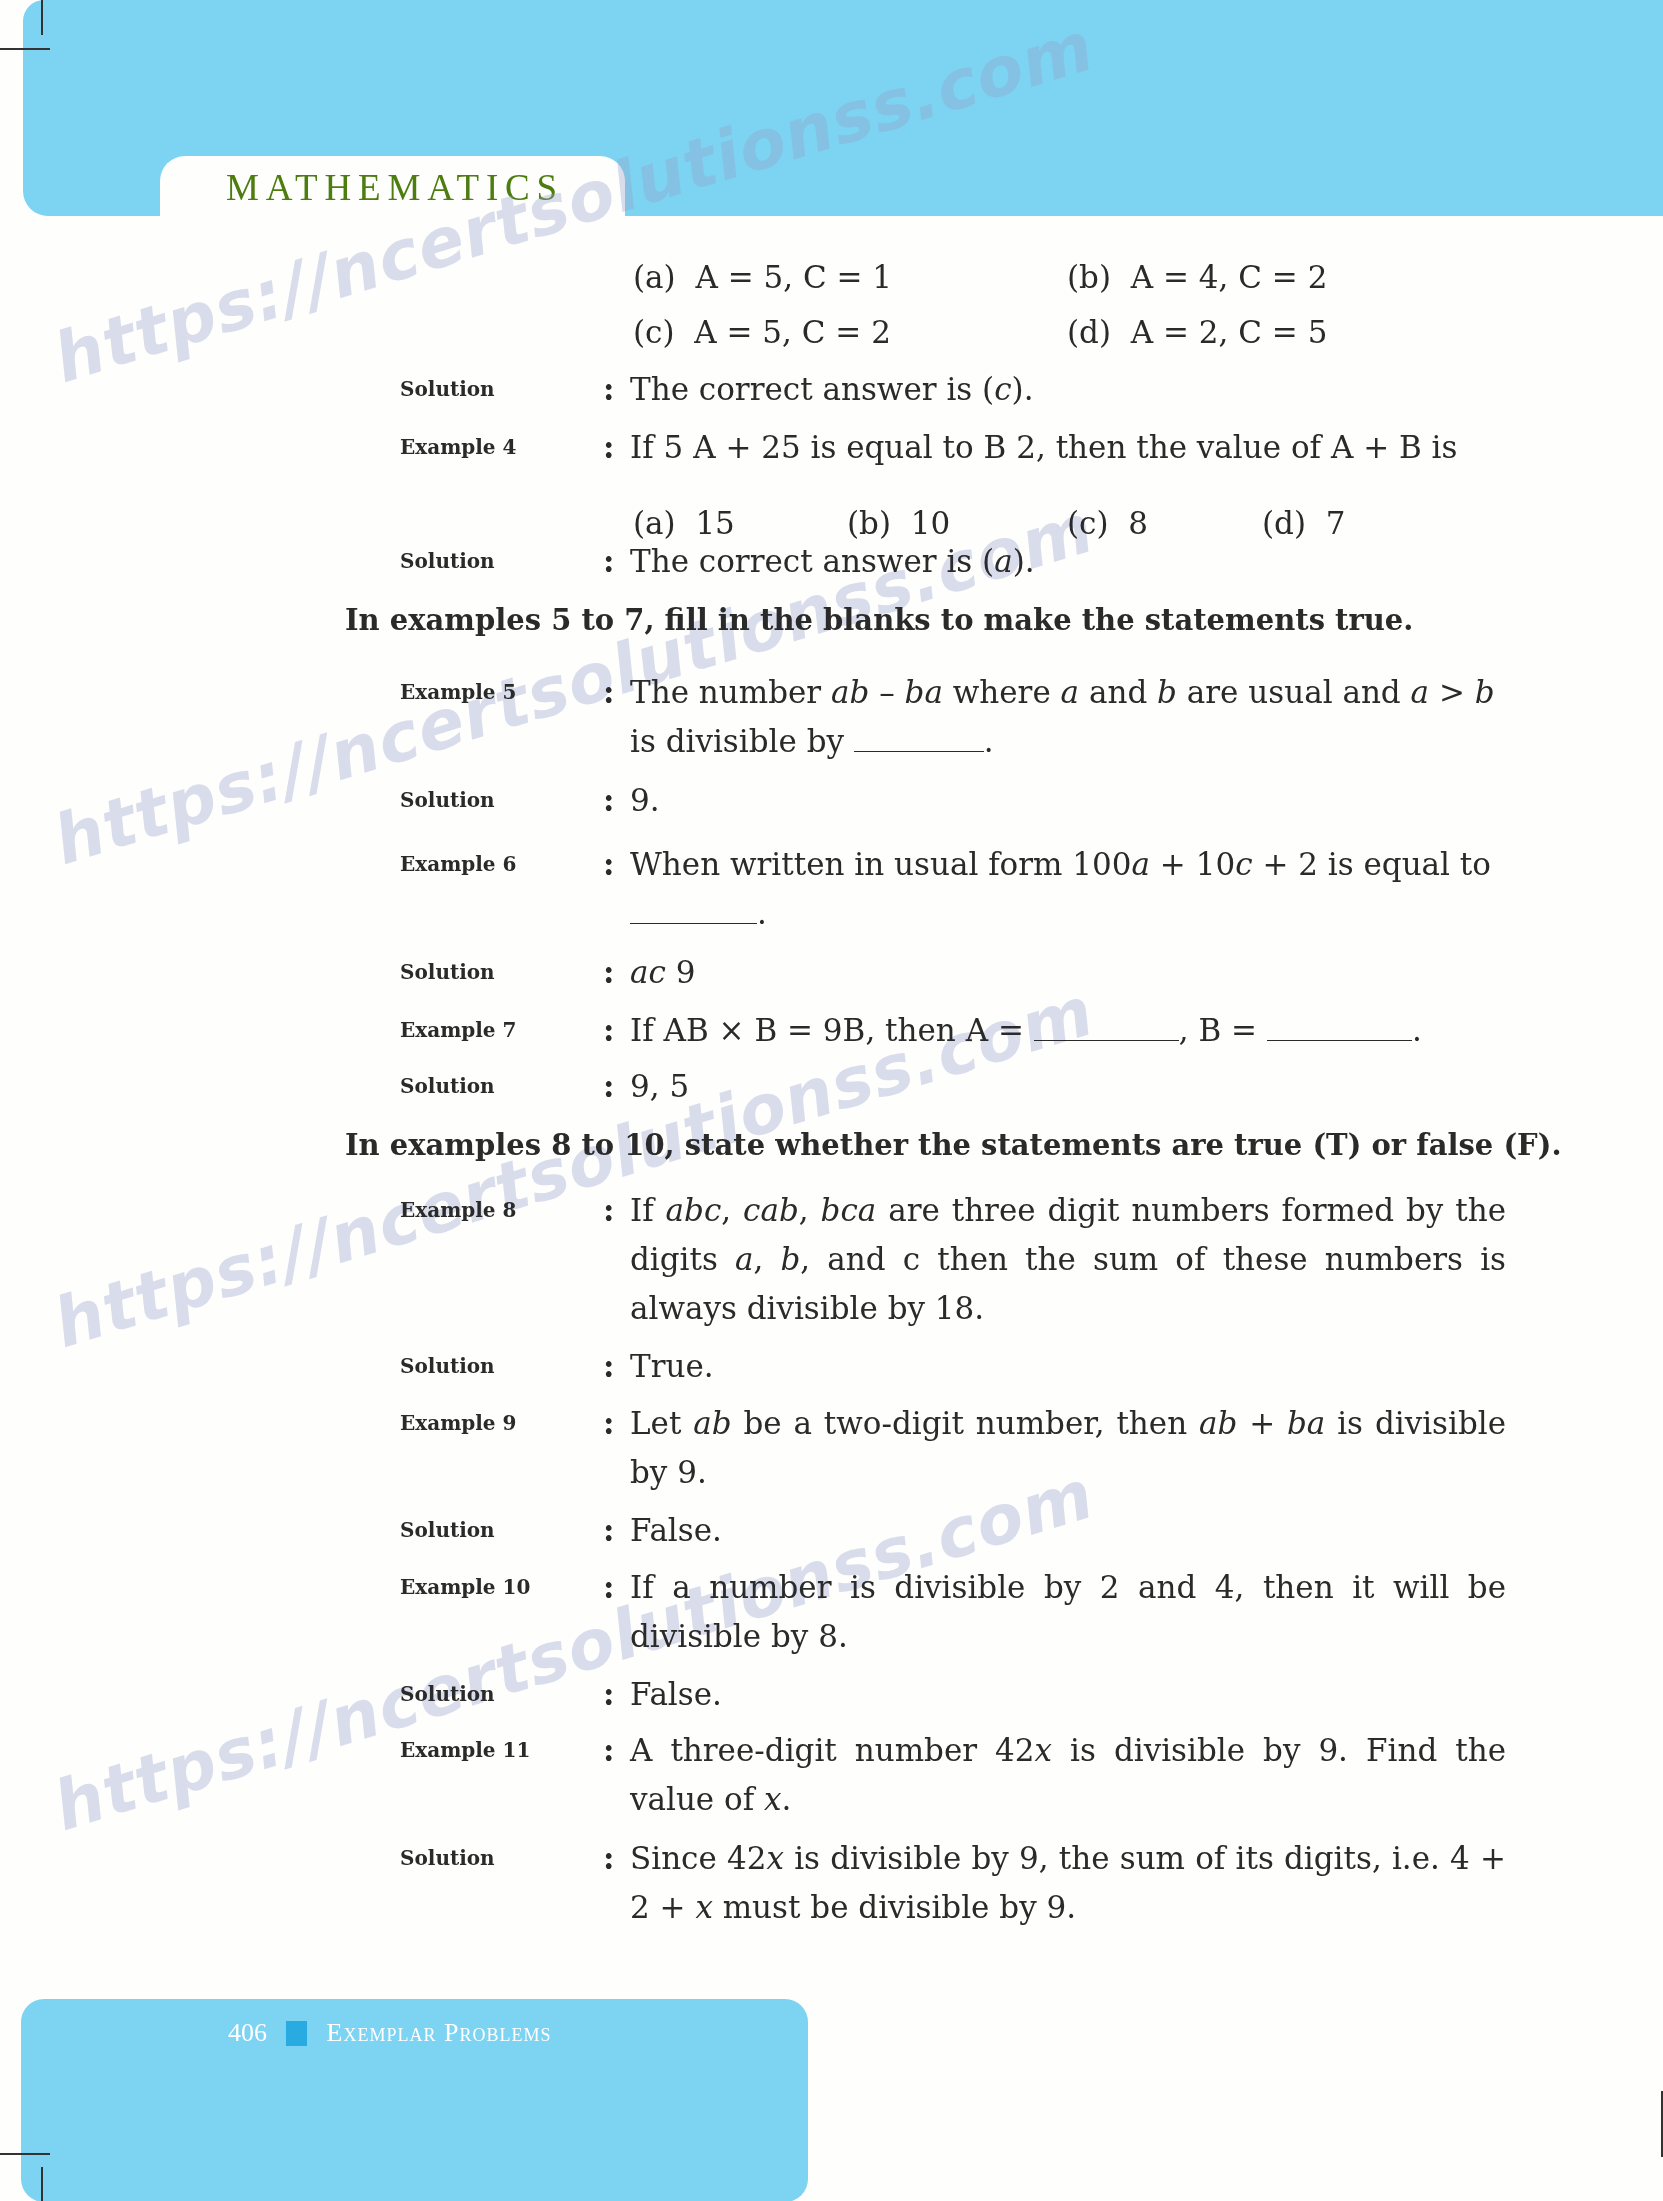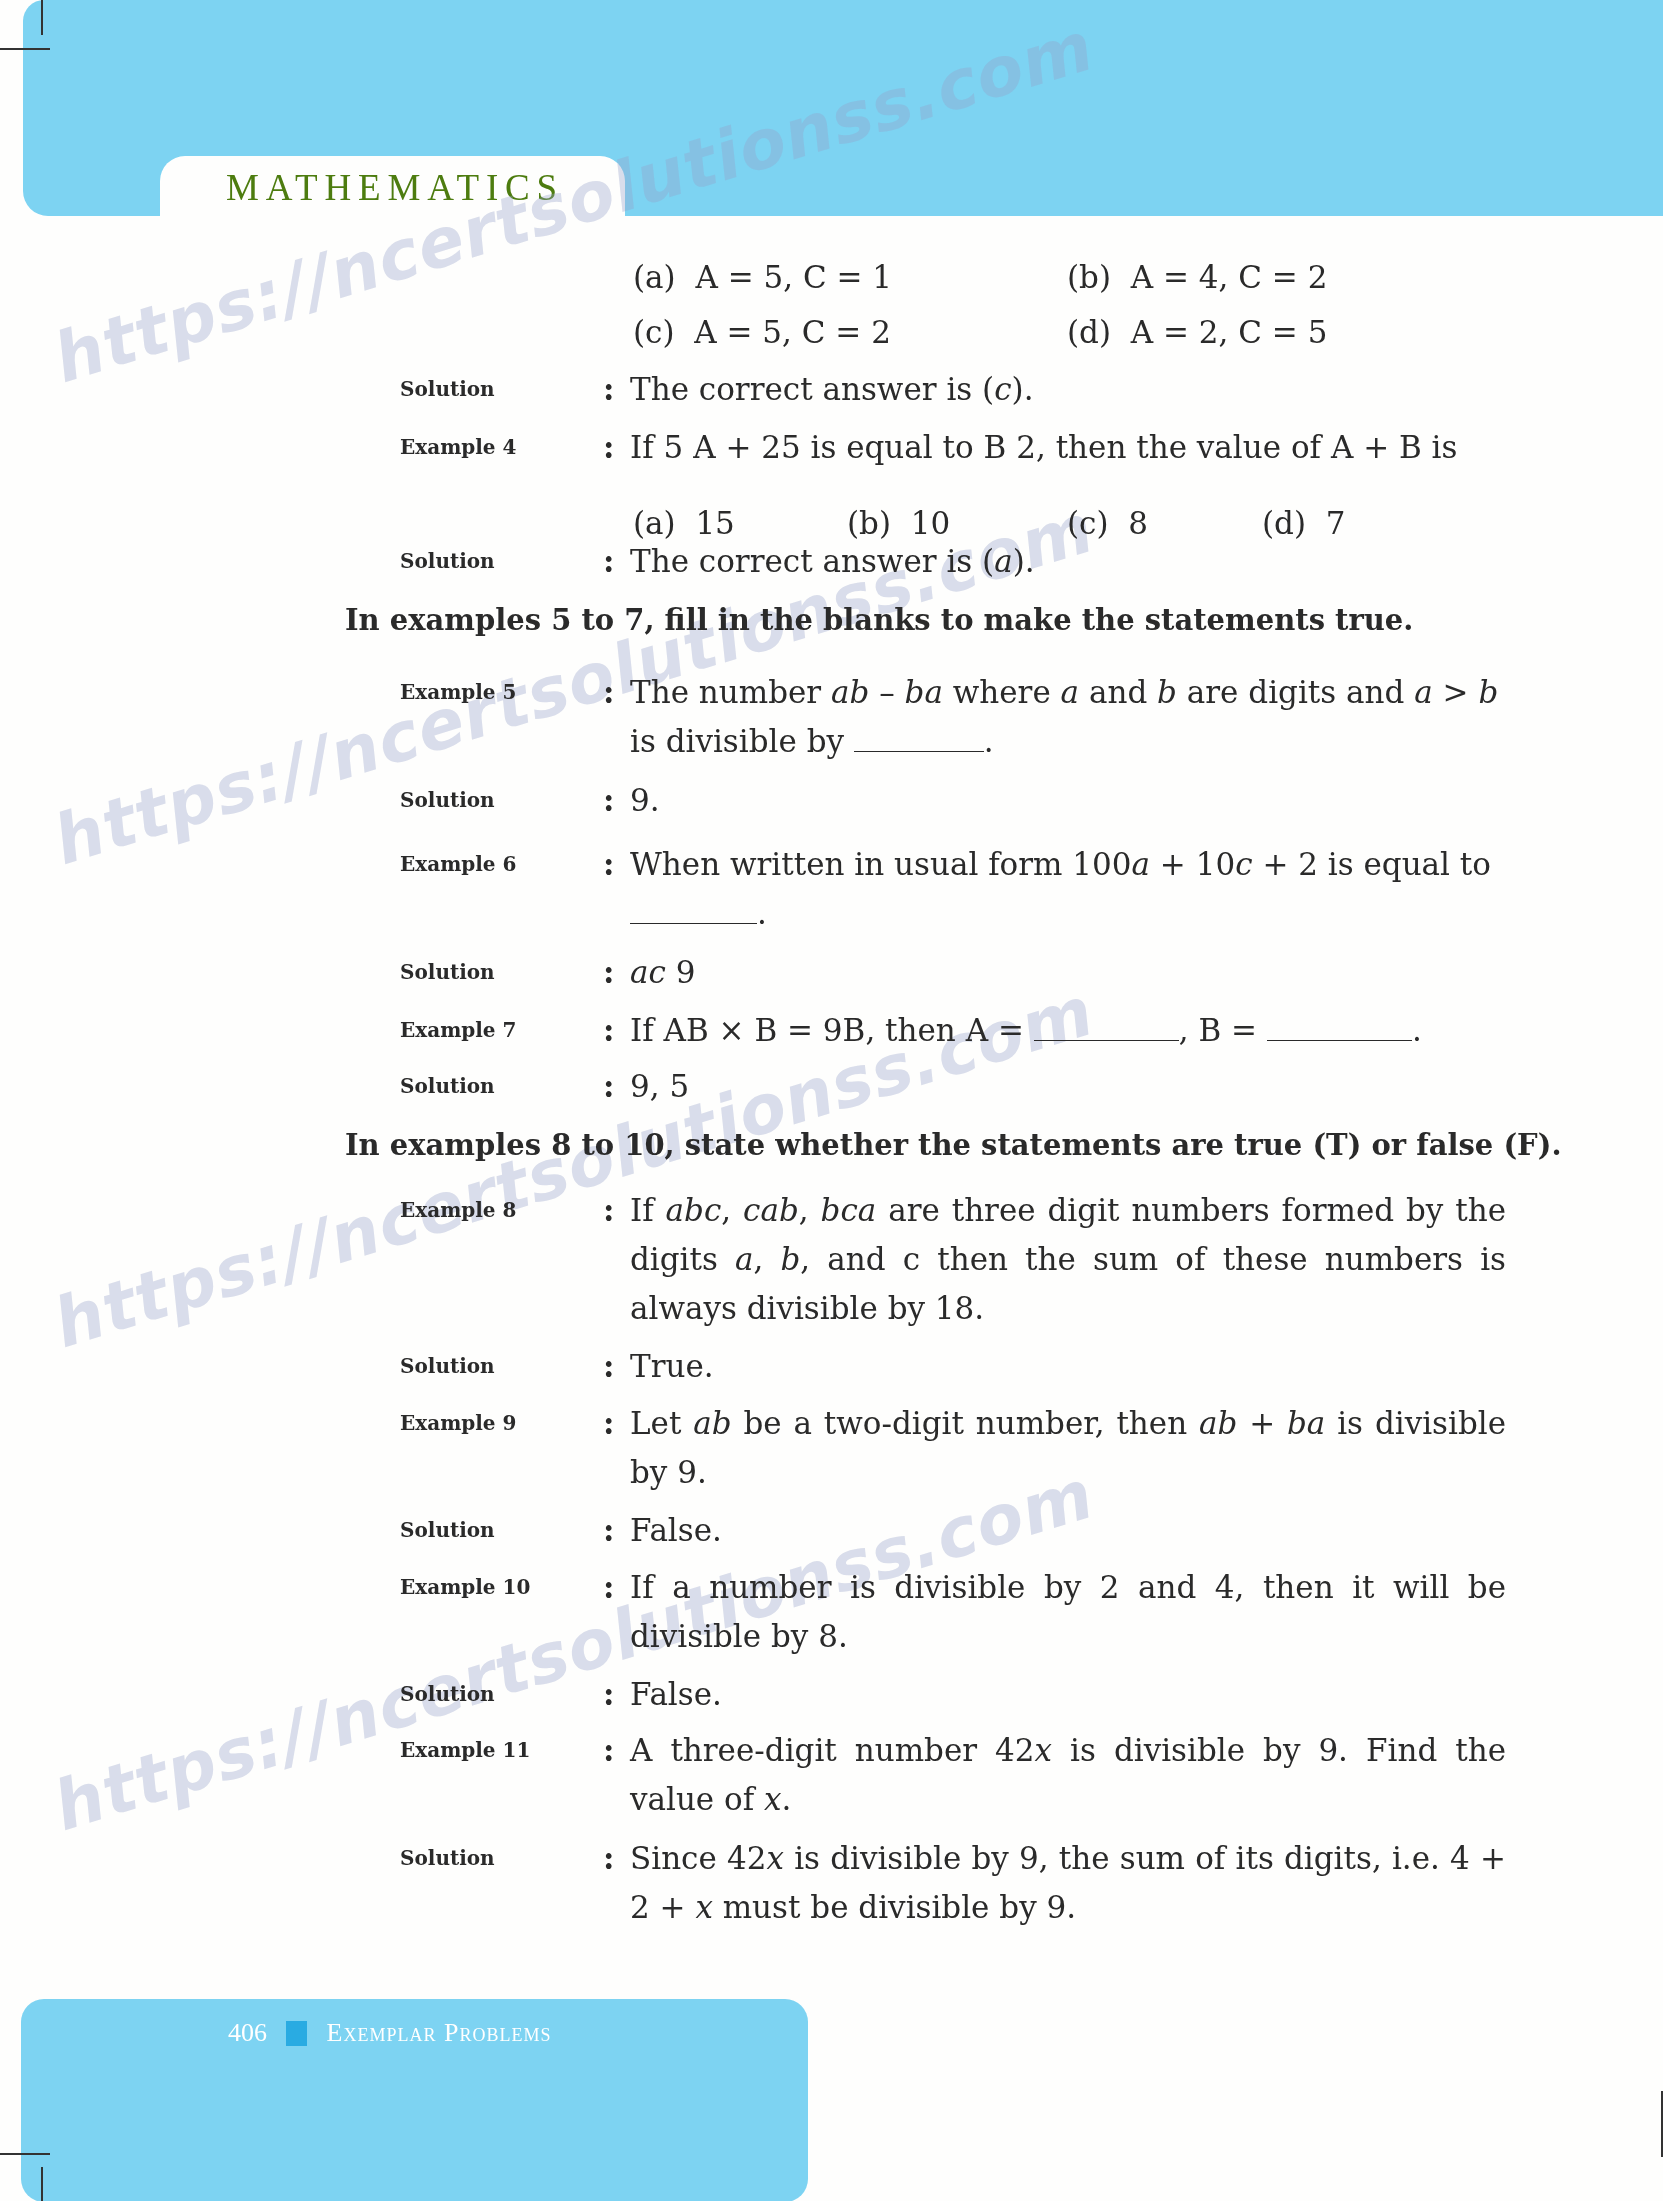--- a/index.html
+++ b/index.html
@@ -97,21 +97,21 @@
   <span class="label">Solution</span>
   <span class="colon">:</span>
   <span class="text"><span>The correct answer is (</span><i>a</i><span>).</span></span>
 </div>
 
 <div class="instruction" style="top:603px;">In examples 5 to 7, fill in the blanks to make the statements true.</div>
 
 <div class="row" style="top:668px;">
   <span class="label">Example 5</span>
   <span class="colon">:</span>
-  <span class="text"><span>The number </span><i>ab</i><span> – </span><i>ba</i><span> where </span><i>a</i><span> and </span><i>b</i><span> are digits and </span><i>a</i><span> &gt; </span><i>b</i><br><span> is divisible by </span><span class="blank" style="width:130px;"></span><span>.</span></span>
+  <span class="text"><span>The number </span><i>ab</i><span> – </span><i>ba</i><span> where </span><i>a</i><span> and </span><i>b</i><span> are usual and </span><i>a</i><span> &gt; </span><i>b</i><br><span> is divisible by </span><span class="blank" style="width:130px;"></span><span>.</span></span>
 </div>
 <div class="row" style="top:776px;">
   <span class="label">Solution</span>
   <span class="colon">:</span>
   <span class="text">9.</span>
 </div>
 
 <div class="row" style="top:840px;">
   <span class="label">Example 6</span>
   <span class="colon">:</span>

